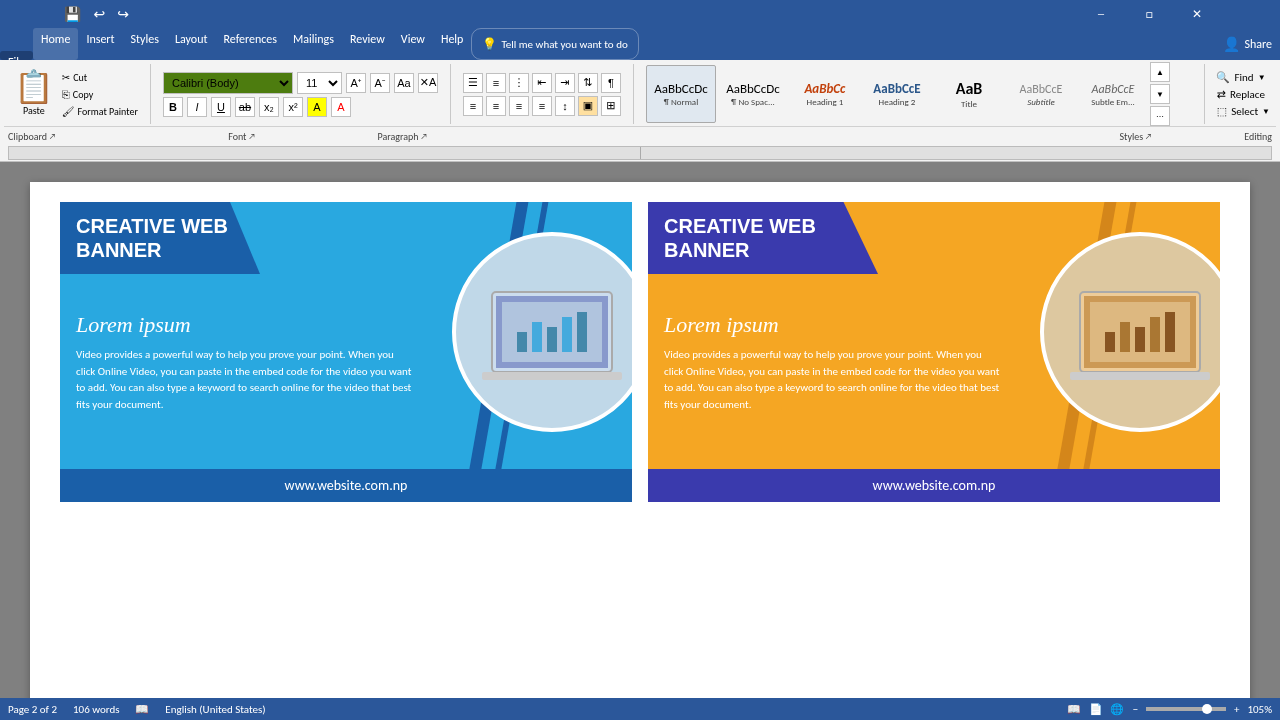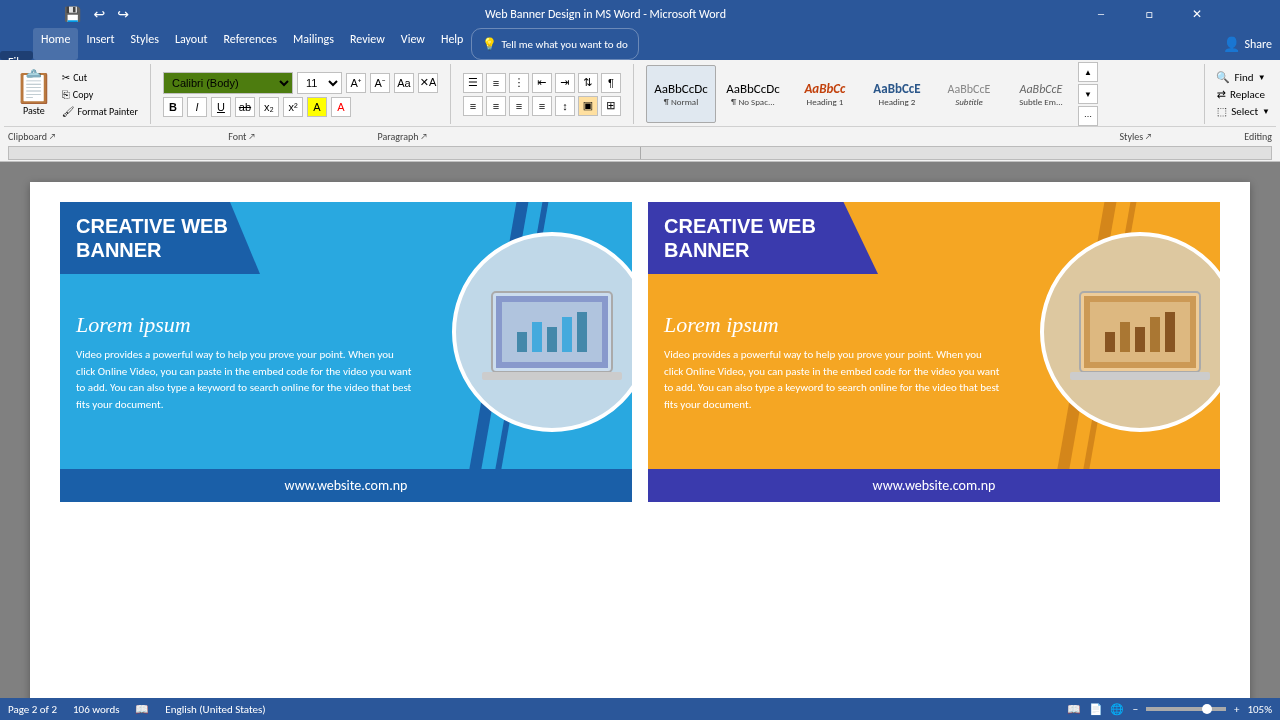--- a/index.html
+++ b/index.html
@@ -336,21 +336,20 @@
   </style>
 </head>
 <body>
 
 <div class="app-wrapper">
 
   <div class="quick-access">
     <span class="qa-btn">💾</span>
     <span class="qa-btn">↩</span>
     <span class="qa-btn">↪</span>
-    <span class="title-text">Web Banner Design in MS Word - Microsoft Word</span>
     <div class="window-controls">
       <div class="win-btn">─</div>
       <div class="win-btn">□</div>
       <div class="win-btn close">✕</div>
     </div>
   </div>
 
   <div class="ribbon-top-row">
     <div class="menu-item" style="background:#1e3f73;margin-top:23px;">File</div>
     <div class="menu-item active" style="background:rgba(255,255,255,0.15);">Home</div>
@@ -456,20 +455,24 @@
         </div>
         <div class="style-item">
           <span style="font-size:13px;font-weight:bold;color:#c2410c;font-style:italic;">AaBbCc</span>
           <span style="font-size:9px;color:#444;text-align:center;">Heading 1</span>
         </div>
         <div class="style-item">
           <span style="font-size:13px;font-weight:bold;color:#2b578a;">AaBbCcE</span>
           <span style="font-size:9px;color:#444;">Heading 2</span>
         </div>
         <div class="style-item">
+          <span style="font-size:16px;font-weight:bold;">AaB</span>
+          <span style="font-size:9px;color:#444;">Title</span>
+        </div>
+        <div class="style-item">
           <span style="font-size:12px;color:#888;">AaBbCcE</span>
           <span style="font-size:9px;color:#444;font-style:italic;">Subtitle</span>
         </div>
         <div class="style-item">
           <span style="font-size:12px;font-style:italic;color:#666;">AaBbCcE</span>
           <span style="font-size:9px;color:#444;">Subtle Em...</span>
         </div>
         <div style="display:flex;flex-direction:column;gap:2px;">
           <button class="format-btn" style="font-size:8px;">▲</button>
           <button class="format-btn" style="font-size:8px;">▼</button>

